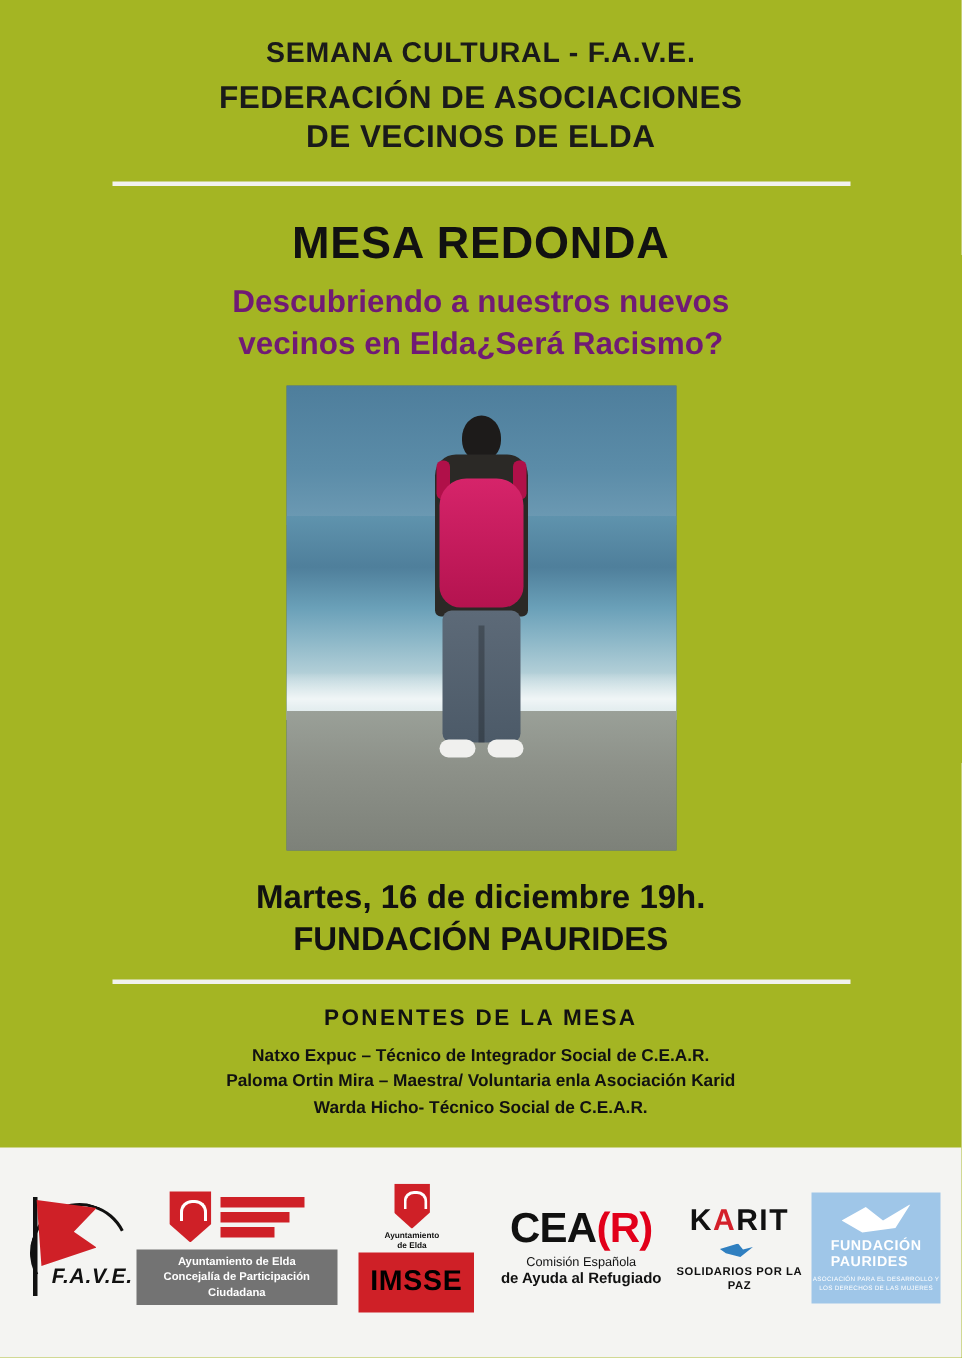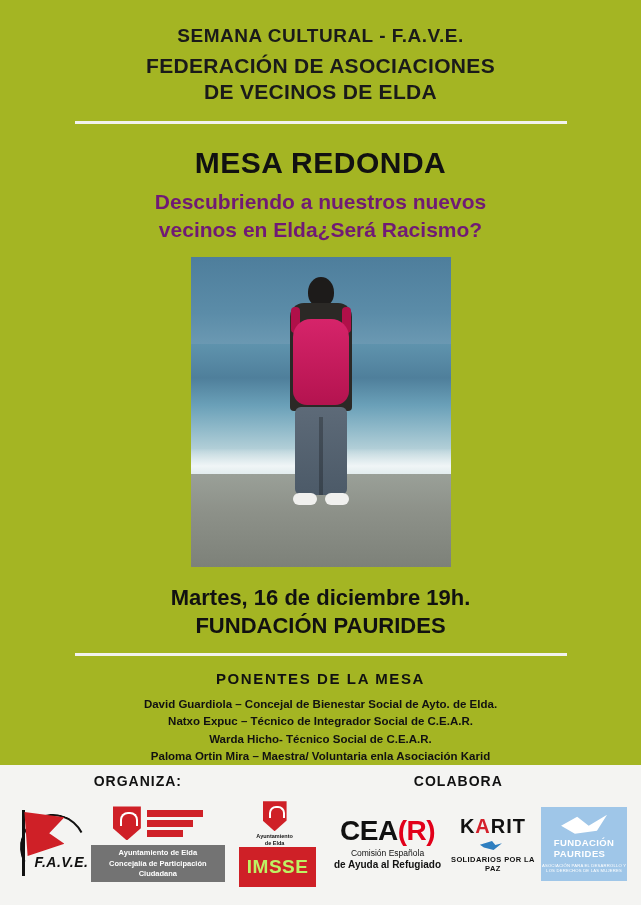--- a/index.html
+++ b/index.html
@@ -309,21 +309,21 @@
   .imsse-left-text {
     font-size: 5.5px;
     font-weight: bold;
     color: #111;
     text-align: center;
     margin-top: 2px;
     line-height: 1.25;
   }
   .imsse-box {
     background: #cf2027;
-    color: #bef264;
+    color: #000000;
     font-size: 19px;
     font-weight: bold;
     padding: 9px 8px;
     letter-spacing: 0.5px;
   }
   
   .logo-cear { width: 128px; height: 66px; }
   .cear-word {
     font-size: 28px;
     font-weight: bold;
@@ -444,34 +444,29 @@
       <div class="fig-shoeR"></div>
     </div>
 
     <div class="when">Martes, 16 de diciembre  19h.</div>
     <div class="place">FUNDACIÓN PAURIDES</div>
 
     <div class="rule2"></div>
 
     <div class="speakers-heading">PONENTES DE LA MESA</div>
     <div class="speakers-list">
-      <div class="speaker">David Guardiola – Concejal de Bienestar Social de Ayto. de Elda.</div>
       <div class="speaker">Natxo Expuc – Técnico de Integrador Social de C.E.A.R.</div>
+      <div class="speaker">Paloma Ortin Mira – Maestra/ Voluntaria enla Asociación Karid</div>
       <div class="speaker">Warda Hicho- Técnico Social de C.E.A.R.</div>
-      <div class="speaker">Paloma Ortin Mira – Maestra/ Voluntaria enla Asociación Karid</div>
     </div>
 
     <div class="spacer"></div>
   </div>
 
   <div class="footer">
-    <div class="footer-heads">
-      <div class="footer-head fh-left">ORGANIZA:</div>
-      <div class="footer-head fh-right">COLABORA</div>
-    </div>
 
     <div class="logos">
 
       <div class="logo logo-fave">
         <div class="fave-shape">
           <div class="arc"></div>
           <div class="pole"></div>
           <div class="flag"></div>
           <div class="fave-text">F.A.V.E.</div>
         </div>

